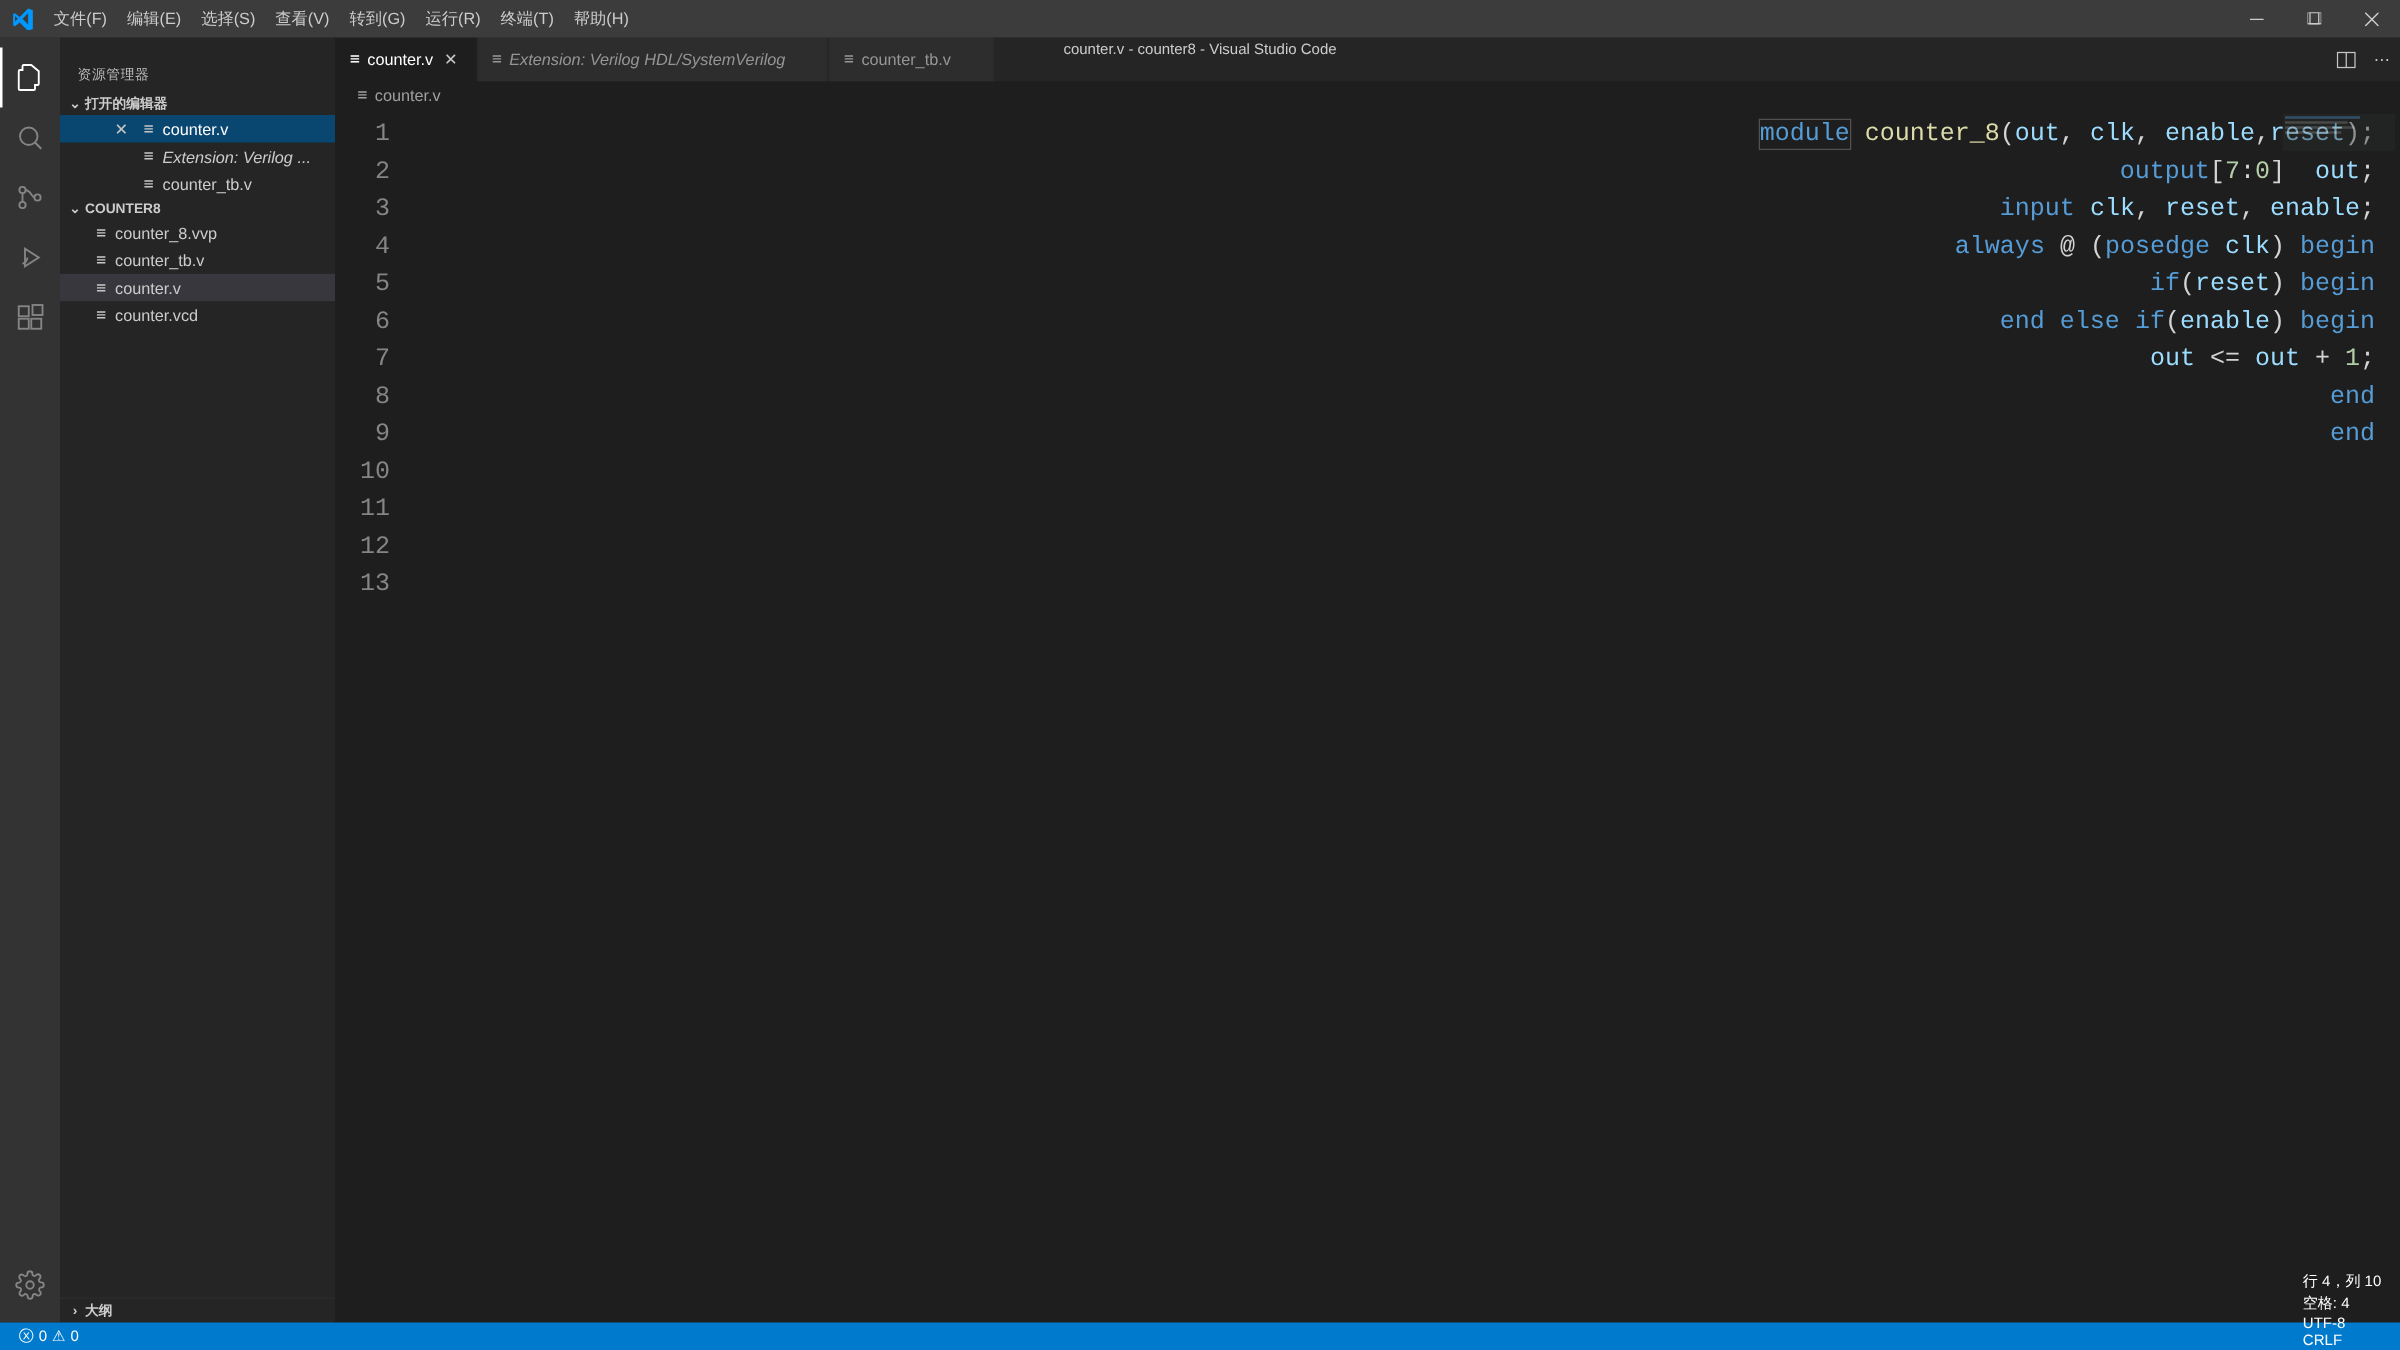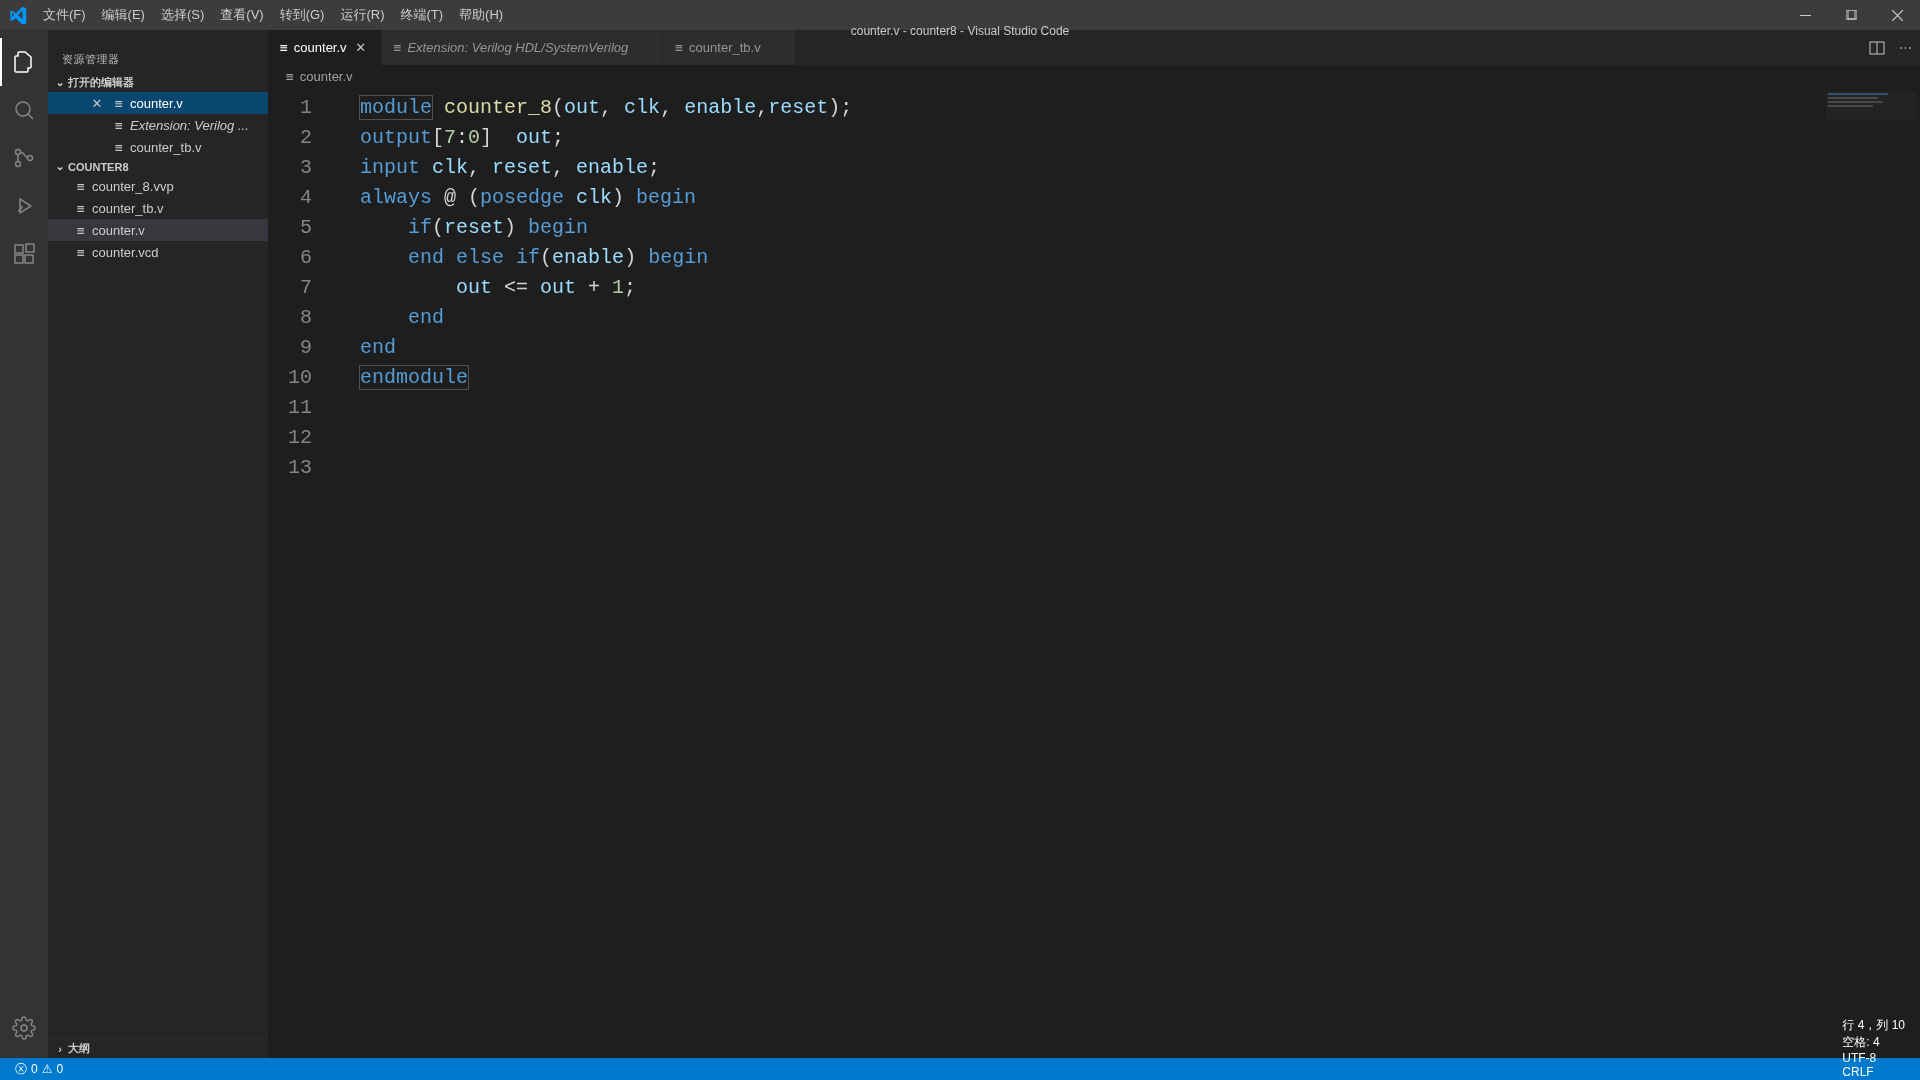--- a/index.html
+++ b/index.html
@@ -11,21 +11,20 @@
   height: 1080px;
   overflow: hidden;
   font-size: 13px;
   display: flex;
   flex-direction: column;
 }
 .titlebar {
   height: 30px;
   background: #3c3c3c;
   display: flex;
-  align-items: center;
   position: relative;
 }
 .logo { width: 35px; display:flex; align-items:center; justify-content:center; }
 .menubar { display: flex; }
 .menubar .menu-item { padding: 0 8px; line-height: 30px; cursor: default; color:#cccccc; }
 .title-center {
   position: absolute; left:0; right:0; text-align:center;
   color: #cccccc; pointer-events:none; font-size:12px;margin-top:32px;
 }
 .window-controls { margin-left:auto; display:flex; }
@@ -52,21 +51,21 @@
 .tab.active { background:#1e1e1e; color:#ffffff; }
 .tab .fname { white-space:nowrap; }
 .tab.italic .fname { font-style:italic; }
 .tab .close { width:16px; text-align:center; color:#c5c5c5; visibility:hidden;}
 .tab.active .close { visibility:visible; }
 .tabs-actions { margin-left:auto; display:flex; align-items:center; padding:0 8px; gap:14px; color:#c5c5c5;}
 .breadcrumb { height:22px; display:flex; align-items:center; padding-left:18px; color:#a0a0a0; font-size:13px; gap:6px;}
 .editor-body { flex:1; position:relative; font-family: Consolas, "Courier New", monospace; font-size:20px; }
 .gutter { position:absolute; left:0; top:6px; width:70px; text-align:right; color:#858585; }
 .gutter div { height:30px; line-height:30px; padding-right:26px;}
-.code { position:absolute; left:92px; top:6px; right:20px; }
+.code { position:absolute; left:78px; top:6px; right:20px;text-align:right; }
 .code-line { height:30px; line-height:30px; white-space:pre; }
 .tok-kw { color:#569cd6; }
 .tok-fn { color:#dcdcaa; }
 .tok-id { color:#9cdcfe; }
 .tok-pn { color:#d4d4d4; }
 .tok-nm { color:#b5cea8; }
 .box-outline { outline:1px solid #515151; }
 .minimap { position:absolute; right:4px; top:4px; width:90px; height:30px; opacity:.4; }
 .statusbar { height:22px; background:#007acc; color:#ffffff; display:flex; align-items:center; font-size:12px; padding:0 8px;}
 .sb-item { padding:0 7px; display:flex; align-items:center; gap:4px; }
@@ -258,21 +257,20 @@
       <div class="code" id="code">
           <div class="code-line"><span class="tok-kw box-outline">module</span><span class="tok-pn"> </span><span class="tok-fn">counter_8</span><span class="tok-pn">(</span><span class="tok-id">out</span><span class="tok-pn">, </span><span class="tok-id">clk</span><span class="tok-pn">, </span><span class="tok-id">enable</span><span class="tok-pn">,</span><span class="tok-id">reset</span><span class="tok-pn">);</span></div>
           <div class="code-line"><span class="tok-kw">output</span><span class="tok-pn">[</span><span class="tok-nm">7</span><span class="tok-pn">:</span><span class="tok-nm">0</span><span class="tok-pn">]  </span><span class="tok-id">out</span><span class="tok-pn">;</span></div>
           <div class="code-line"><span class="tok-kw">input</span><span class="tok-pn"> </span><span class="tok-id">clk</span><span class="tok-pn">, </span><span class="tok-id">reset</span><span class="tok-pn">, </span><span class="tok-id">enable</span><span class="tok-pn">;</span></div>
           <div class="code-line"><span class="tok-kw">always</span><span class="tok-pn"> @ (</span><span class="tok-kw">posedge</span><span class="tok-pn"> </span><span class="tok-id">clk</span><span class="tok-pn">) </span><span class="tok-kw">begin</span></div>
           <div class="code-line"><span class="tok-pn">    </span><span class="tok-kw">if</span><span class="tok-pn">(</span><span class="tok-id">reset</span><span class="tok-pn">) </span><span class="tok-kw">begin</span></div>
           <div class="code-line"><span class="tok-pn">    </span><span class="tok-kw">end</span><span class="tok-pn"> </span><span class="tok-kw">else</span><span class="tok-pn"> </span><span class="tok-kw">if</span><span class="tok-pn">(</span><span class="tok-id">enable</span><span class="tok-pn">) </span><span class="tok-kw">begin</span></div>
           <div class="code-line"><span class="tok-pn">        </span><span class="tok-id">out</span><span class="tok-pn"> &lt;= </span><span class="tok-id">out</span><span class="tok-pn"> + </span><span class="tok-nm">1</span><span class="tok-pn">;</span></div>
           <div class="code-line"><span class="tok-pn">    </span><span class="tok-kw">end</span></div>
           <div class="code-line"><span class="tok-kw">end</span></div>
-          <div class="code-line"><span class="tok-kw box-outline">endmodule</span></div>
           <div class="code-line"></div>
         </div>
       <div class="minimap">
         <svg width="90" height="30">
             <rect width="90" height="30" fill="#2a2d2e"></rect>
             <rect x="2" y="2" width="60" height="2" fill="#569cd6"></rect>
             <rect x="2" y="6" width="50" height="2" fill="#888"></rect>
             <rect x="2" y="10" width="55" height="2" fill="#888"></rect>
             <rect x="2" y="14" width="45" height="2" fill="#888"></rect>
           </svg>

